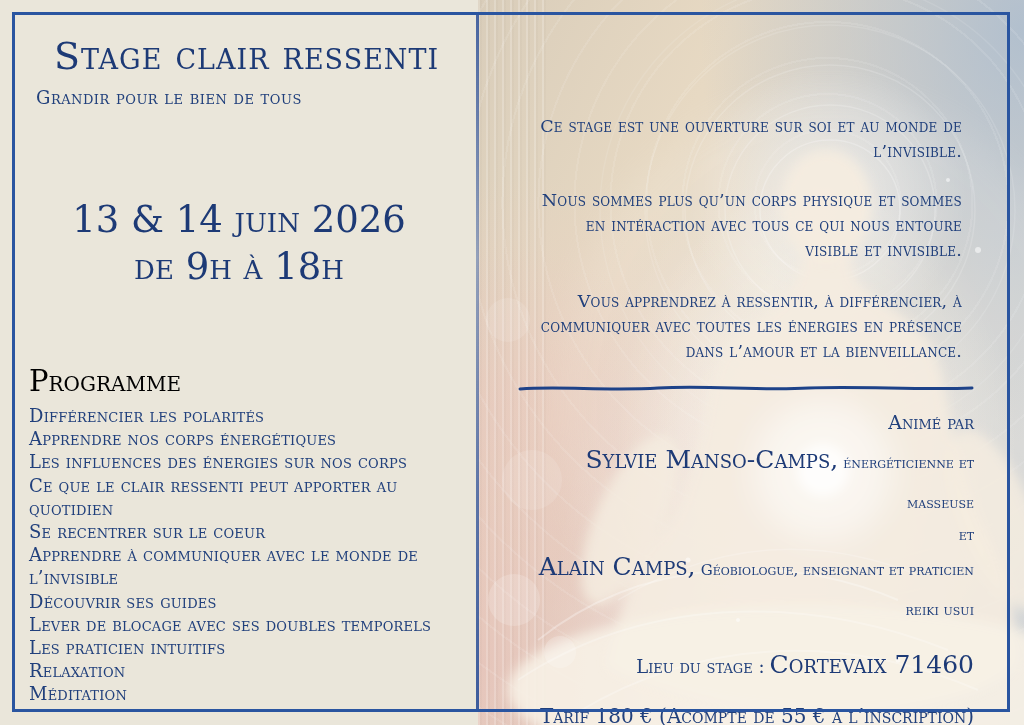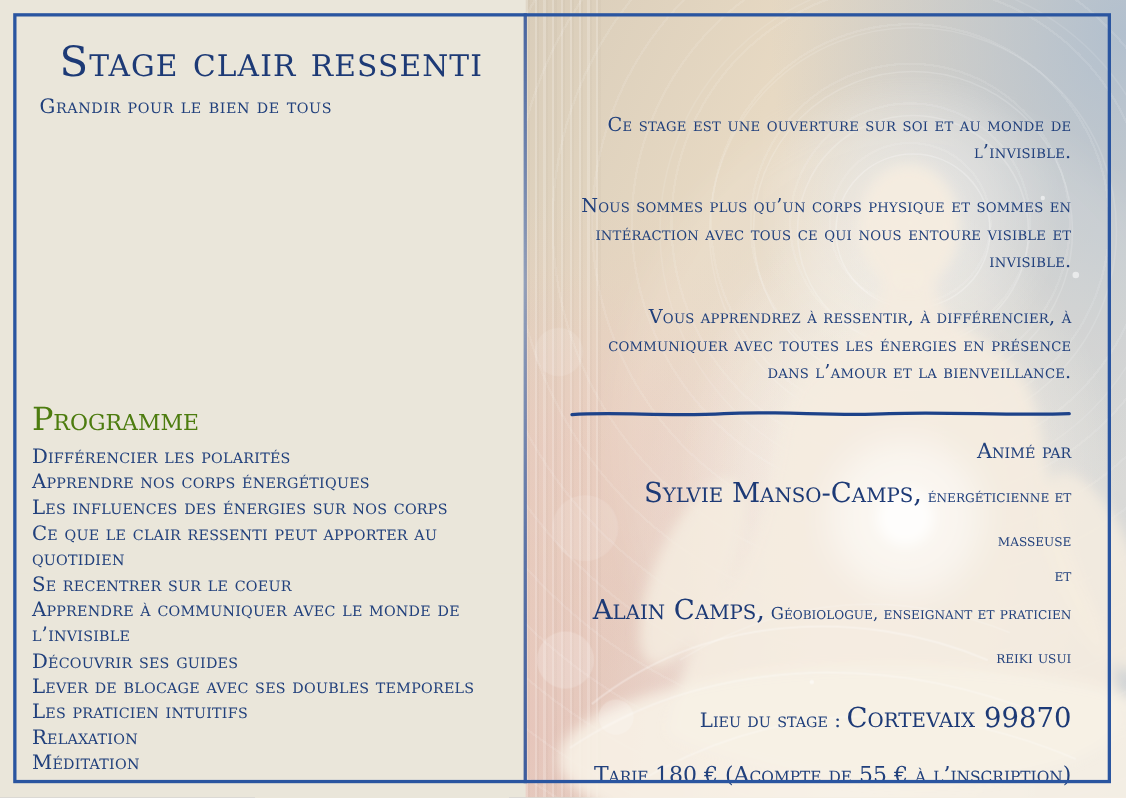--- a/index.html
+++ b/index.html
@@ -25,21 +25,21 @@
   .l-subtitle{
     position:absolute;left:36px;top:87px;
     font-size:18px;letter-spacing:.5px;white-space:nowrap;text-align:center;
   }
   .l-date{
     position:absolute;left:0;top:196px;width:478px;
     text-align:center;font-size:37px;line-height:47px;color:#1d3a76;
   }
   .l-prog-h{
     position:absolute;left:29px;top:364px;
-    font-size:29px;color:#4d7c0f;
+    font-size:29px;color:#000000;
   }
   .l-list{
     position:absolute;left:29px;top:404px;width:440px;
     font-size:18px;line-height:23.2px;letter-spacing:.2px;
   }
   
   .right-panel{
     position:absolute;left:478px;top:0;width:546px;height:725px;
     background:
       repeating-radial-gradient(circle at 64% 28%, rgba(255,255,255,0.10) 0 2px, rgba(255,255,255,0) 2px 36px),
@@ -57,21 +57,21 @@
     opacity:.65;
   }
   .figure-svg{position:absolute;left:0;top:0;width:546px;height:725px;}
   
   .right-content{
     position:absolute;inset:0;
     padding:102px 50px 0 40px;
     text-align:right;
     z-index:5;
   }
-  .r-para{margin:0;font-size:17.5px;line-height:25px;letter-spacing:.2px;}
+  .r-para{margin:12px;font-size:17.5px;line-height:25px;letter-spacing:.2px;}
   .r-para.p1{margin-bottom:24px;}
   .r-para.p2{margin-bottom:26px;}
   .r-para.p3{margin-bottom:20px;}
   .divider{display:block;width:100%;height:8px;margin:0 0 18px;}
   .r-anime{font-size:19px;line-height:24px;margin-bottom:6px;}
   .facil-line{line-height:40px;}
   .facil-line.first{margin-bottom:3px;}
   .facil-line.second{margin-bottom:20px;}
   .facil-name{font-size:25px;color:#1d3a76;}
   .facil-role{font-size:15px;}
@@ -94,20 +94,24 @@
   }
 </style>
 </head>
 <body>
 
 <div class="page">
 
   <div class="left-panel">
     <div class="l-title">Stage clair ressenti</div>
     <div class="l-subtitle">Grandir pour le bien de tous</div>
+    <div class="l-date">
+      <div>13 &amp; 14 juin 2026</div>
+      <div>de 9h à 18h</div>
+    </div>
     <div class="l-prog-h">Programme</div>
     <div class="l-list">
       <div class="prog-item">Différencier les polarités</div>
       <div class="prog-item">Apprendre nos corps énergétiques</div>
       <div class="prog-item">Les influences des énergies sur nos corps</div>
       <div class="prog-item">Ce que le clair ressenti peut apporter au quotidien</div>
       <div class="prog-item">Se recentrer sur le coeur</div>
       <div class="prog-item">Apprendre à communiquer avec le monde de l’invisible</div>
       <div class="prog-item">Découvrir ses guides</div>
       <div class="prog-item">Lever de blocage avec ses doubles temporels</div>
@@ -181,21 +185,21 @@
         <span class="facil-role">énergéticienne et masseuse</span>
       </div>
       <div class="r-joiner">et</div>
       <div class="facil-line second">
         <span class="facil-name">Alain Camps,</span>
         <span class="facil-role">Géobiologue, enseignant et praticien reiki usui</span>
       </div>
 
       <div class="r-lieu">
         <span class="loc-label">Lieu du stage :</span>
-        <span class="loc-value">Cortevaix 99870</span>
+        <span class="loc-value">Cortevaix 71460</span>
       </div>
 
       <div class="r-tarif">Tarif 180 € (Acompte de 55 € à l’inscription)</div>
 
       <div class="r-contact">Inscriptons et renseignements</div>
       <div class="r-phones">07 82 35 86 73 &amp; 06 74 37 68 08</div>
     </div>
   </div>
 
   <div class="seam"></div>

